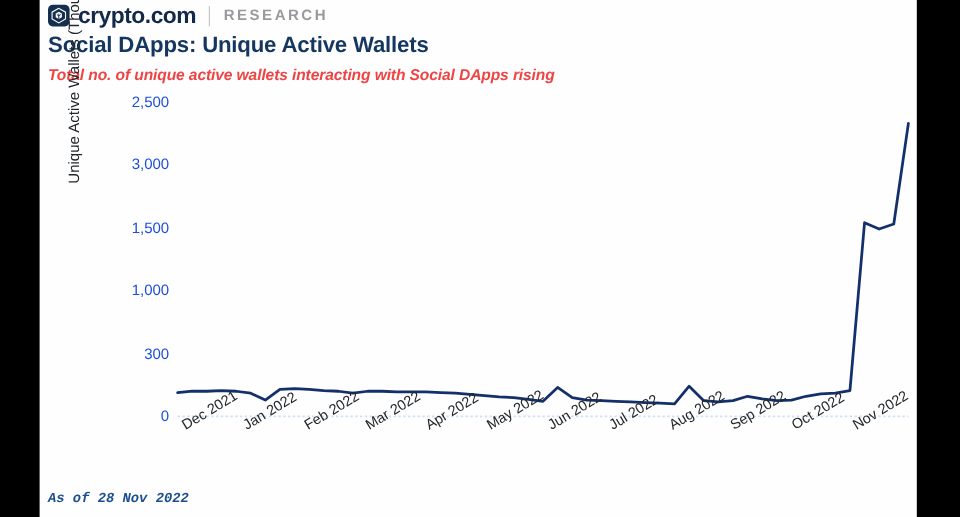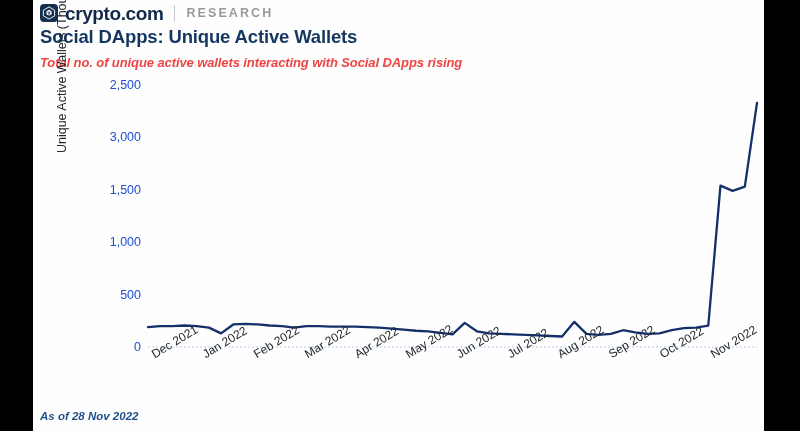--- a/index.html
+++ b/index.html
@@ -35,21 +35,21 @@
 
   .panel{position:absolute;left:108px;top:0;width:609px;height:262px;}
   .panel svg{display:block;width:100%;height:100%;overflow:visible;}
 
   .xticks{position:absolute;left:108px;top:264px;width:609px;height:46px;}
   .xtick{position:absolute;top:0;font-size:12px;color:#23272b;white-space:nowrap;
          transform-origin:left top;transform:rotate(-31deg);}
 
   
   .footer{position:absolute;left:7px;bottom:9px;display:flex;align-items:baseline;}
-  .foot-asof{font-size:11.5px;font-style:italic;font-weight:700;color:#1d4f8c;white-space:nowrap;}
+  .foot-asof{font-size:11.5px;font-style:italic;font-weight:700;color:#1d4f8c;white-space:nowrap;font-family:Liberation Mono, monospace;}
   .foot-src{margin-left:20px;font-size:11.5px;font-style:italic;font-weight:700;color:#1d4f8c;white-space:nowrap;}
 </style>
 </head>
 <body>
 
 <div id="stage">
   <div class="card">
 
     <div class="brandbar">
       <span class="logo-mark">
@@ -65,21 +65,21 @@
       <span class="brand-research">RESEARCH</span>
     </div>
 
     <div class="title">Social DApps: Unique Active Wallets</div>
     <div class="subtitle">Total no. of unique active wallets interacting with Social DApps rising</div>
 
     <div class="plot">
       <div class="ylabel">Unique Active Wallets (Thousands)</div>
       <div class="yticks" id="yticks">
           <div class="ytick" style="top: 262px;">0</div>
-          <div class="ytick" style="top: 209.6px;">500</div>
+          <div class="ytick" style="top: 209.6px;">300</div>
           <div class="ytick" style="top: 157.2px;">1,000</div>
           <div class="ytick" style="top: 104.8px;">1,500</div>
           <div class="ytick" style="top: 52.4px;">3,000</div>
           <div class="ytick" style="top: 0px;">2,500</div>
         </div>
 
       <div class="panel">
         <svg id="svg" viewBox="0 0 609 262" preserveAspectRatio="none">
           <line id="baseline" x1="0" y1="262" x2="609" y2="262" stroke="#cfe0f2" stroke-width="1.6" stroke-dasharray="2 2"></line>
           <polyline id="dataline" fill="none" stroke="#14306b" stroke-width="2.3" stroke-linejoin="round" stroke-linecap="round" points="0.00,242.09 12.18,241.04 24.36,241.04 36.54,240.52 48.72,241.04 60.90,242.61 73.08,248.38 85.26,239.47 97.44,238.94 109.62,239.47 121.80,240.52 133.98,241.04 146.16,242.61 158.34,241.04 170.52,241.04 182.70,241.56 194.88,241.56 207.06,241.56 219.24,242.09 231.42,242.61 243.60,243.66 255.78,244.71 267.96,245.76 280.14,246.28 292.32,247.85 304.50,249.42 316.68,237.90 328.86,246.28 341.04,248.38 353.22,248.90 365.40,249.42 377.58,249.95 389.76,250.47 401.94,251.00 414.12,251.52 426.30,236.85 438.48,248.90 450.66,249.95 462.84,248.90 475.02,245.23 487.20,247.33 499.38,248.90 511.56,248.38 523.74,245.23 535.92,243.14 548.10,242.61 560.28,240.52 572.46,100.61 584.64,105.85 596.82,101.66 609.00,17.82"></polyline>

